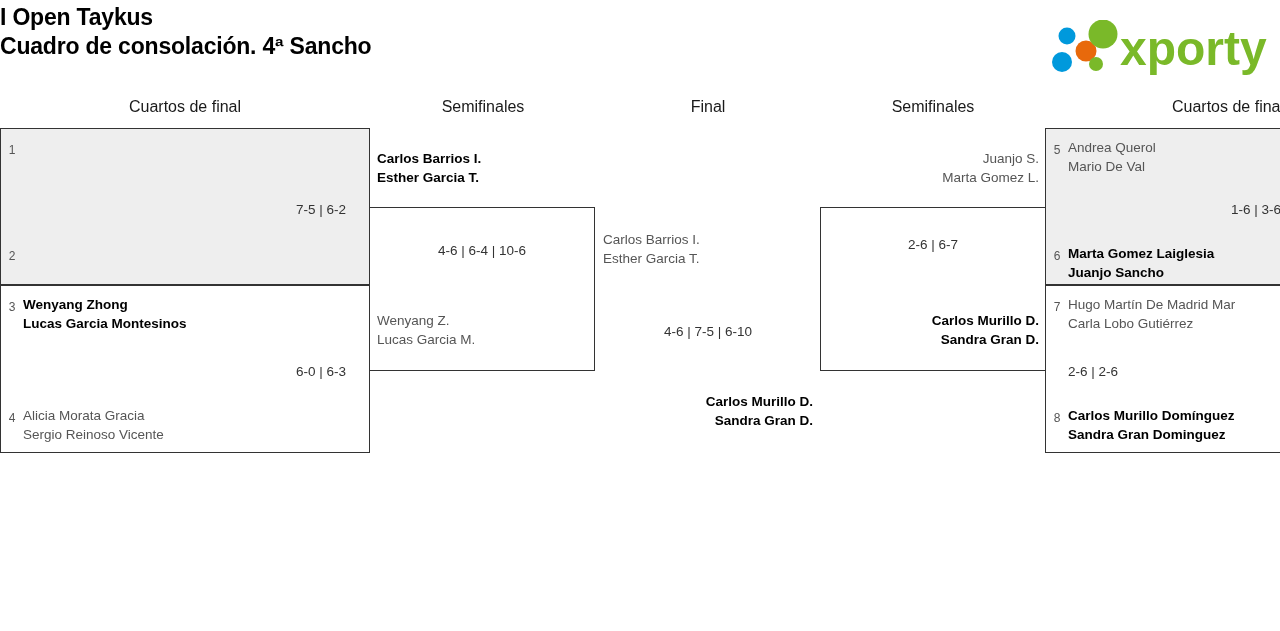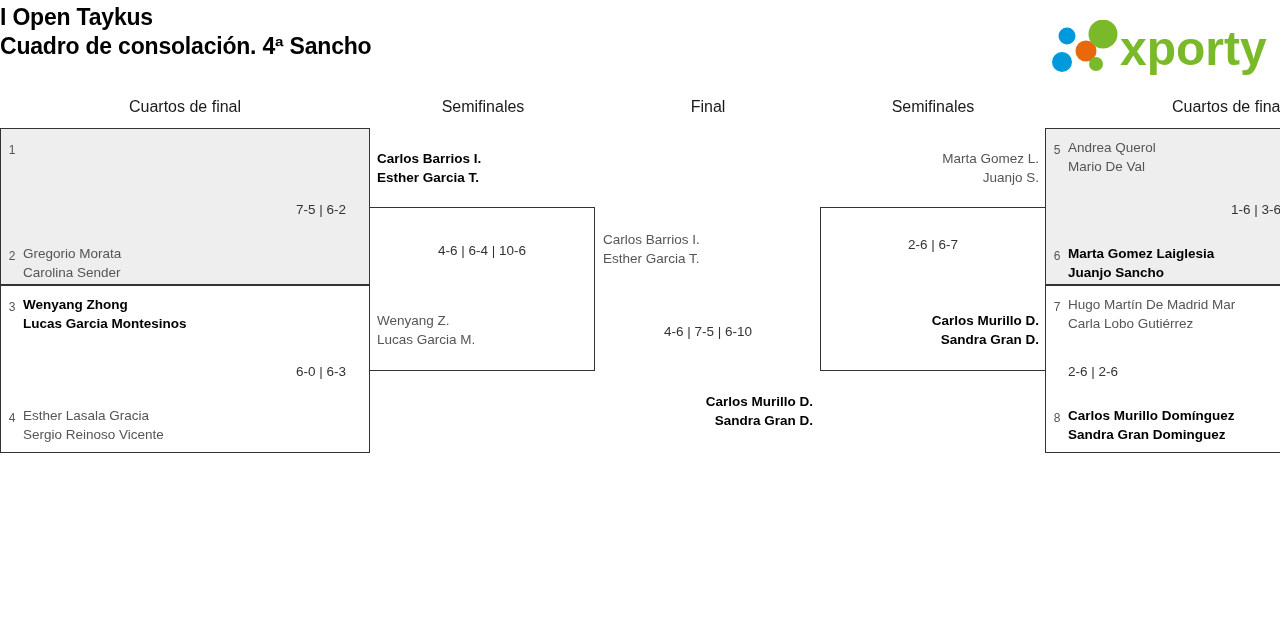--- a/index.html
+++ b/index.html
@@ -130,40 +130,36 @@
   <div class="round-head" style="left:833px; width:200px;">Semifinales</div>
   <div class="round-head" style="left:1128px; width:200px;">Cuartos de final</div>
 
   <div class="box shaded" style="left:0px; top:128px; width:370px; height:157px;">
     <div class="qf-row" style="top:9px;">
       <div class="seed">1</div>
     </div>
     <div class="score" style="left:0; width:345px; text-align:right; top:71px;">7-5 | 6-2</div>
     <div class="qf-row" style="top:115px;">
       <div class="seed">2</div>
-      <div class="names lose">
-        <div>Gregorio Morata</div>
-        <div>Carolina Sender</div>
-      </div>
     </div>
   </div>
 
   <div class="box plain" style="left:0px; top:285px; width:370px; height:168px;">
     <div class="qf-row" style="top:9px;">
       <div class="seed">3</div>
       <div class="names win">
         <div>Wenyang Zhong</div>
         <div>Lucas Garcia Montesinos</div>
       </div>
     </div>
     <div class="score" style="left:0; width:345px; text-align:right; top:76px;">6-0 | 6-3</div>
     <div class="qf-row" style="top:120px;">
       <div class="seed">4</div>
       <div class="names lose">
-        <div>Esther Lasala Gracia</div>
+        <div>Alicia Morata Gracia</div>
         <div>Sergio Reinoso Vicente</div>
       </div>
     </div>
   </div>
 
   <div class="sblock win" style="left:377px; top:149px;">
     <div>Carlos Barrios I.</div>
     <div>Esther Garcia T.</div>
   </div>
 
@@ -182,22 +178,22 @@
   </div>
 
   <div class="score" style="left:603px; top:322px; width:210px; text-align:center;">4-6 | 7-5 | 6-10</div>
 
   <div class="sblock win right" style="left:603px; top:392px; width:210px;">
     <div>Carlos Murillo D.</div>
     <div>Sandra Gran D.</div>
   </div>
 
   <div class="sblock lose right" style="left:823px; top:149px; width:216px;">
+    <div>Juanjo S.</div>
     <div>Marta Gomez L.</div>
-    <div>Juanjo S.</div>
   </div>
 
   <div class="frame open-right" style="left:820px; top:207px; width:226px; height:164px;"></div>
 
   <div class="score" style="left:828px; top:235px; width:210px; text-align:center;">2-6 | 6-7</div>
 
   <div class="sblock win right" style="left:823px; top:311px; width:216px;">
     <div>Carlos Murillo D.</div>
     <div>Sandra Gran D.</div>
   </div>

